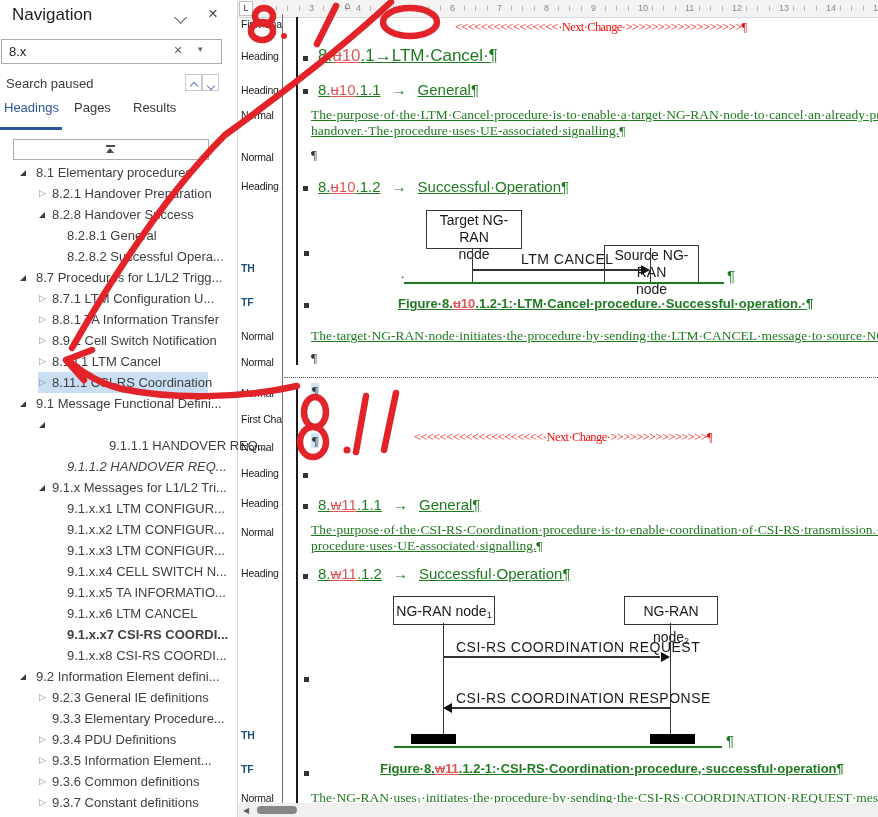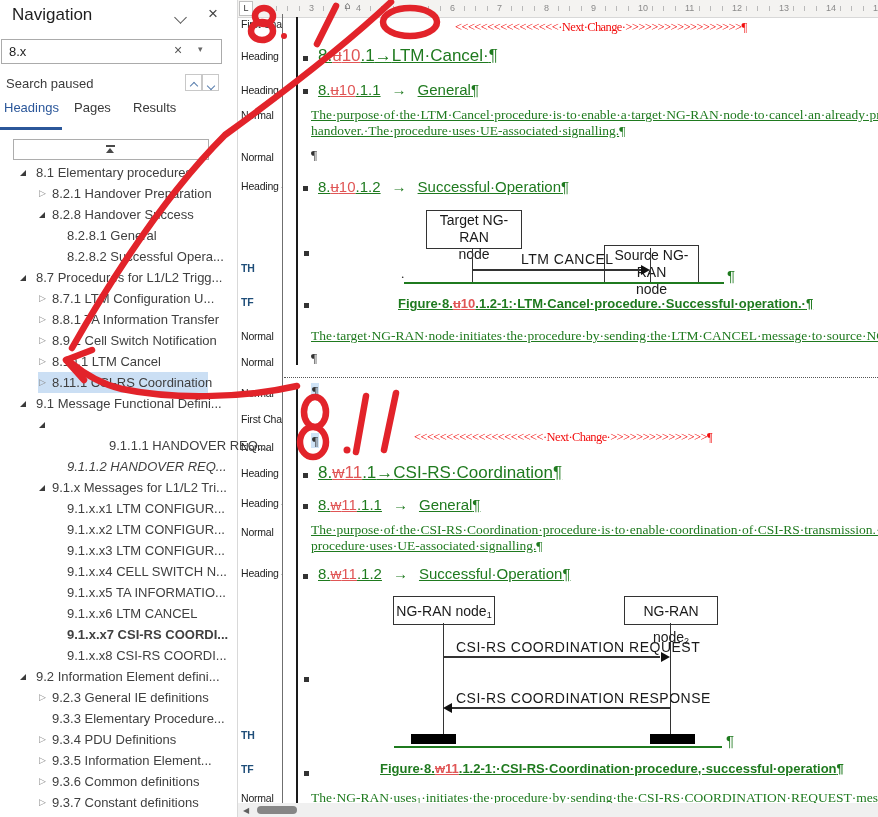--- a/index.html
+++ b/index.html
@@ -342,23 +342,20 @@
 
     <div id="dotted-break"></div>
 
     <div class="par body" style="left:73px;top:383px;"><span class="pilsel">¶</span></div>
 
     <div class="par nc" style="left:176px;top:410px;margin-top:20px;">&lt;&lt;&lt;&lt;&lt;&lt;&lt;&lt;&lt;&lt;&lt;&lt;&lt;&lt;&lt;&lt;&lt;&lt;&lt;&lt;·Next·Change·&gt;&gt;&gt;&gt;&gt;&gt;&gt;&gt;&gt;&gt;&gt;&gt;&gt;&gt;&gt;¶</div>
 
     <div class="par body" style="left:73px;top:433px;"><span class="pilsel">¶</span></div>
 
     <div class="bullet" style="left:65px;top:473px;"></div>
-    <div class="par h3" style="left:80px;top:463px;">
-      <span class="g u">8.</span><span class="r del">w</span><span class="r u">11</span><span class="g u">.1</span><span class="g u">→</span><span class="g u">CSI-RS·Coordination</span><span class="g u">¶</span>
-    </div>
 
     <div class="bullet" style="left:65px;top:504px;"></div>
     <div class="par h4" style="left:80px;top:496px;">
       <span class="g u">8.</span><span class="r del">w</span><span class="r u">11</span><span class="g u">.1.1</span><span class="g tabgap">→</span><span class="g u">General</span><span class="g u">¶</span>
     </div>
 
     <div class="par body" style="left:73px;top:522px;">
       <span class="g u">The·purpose·of·the·CSI-RS·Coordination·procedure·is·to·enable·coordination·of·CSI-RS·transmission.·T</span>
     </div>
     <div class="par body" style="left:73px;top:538px;">

